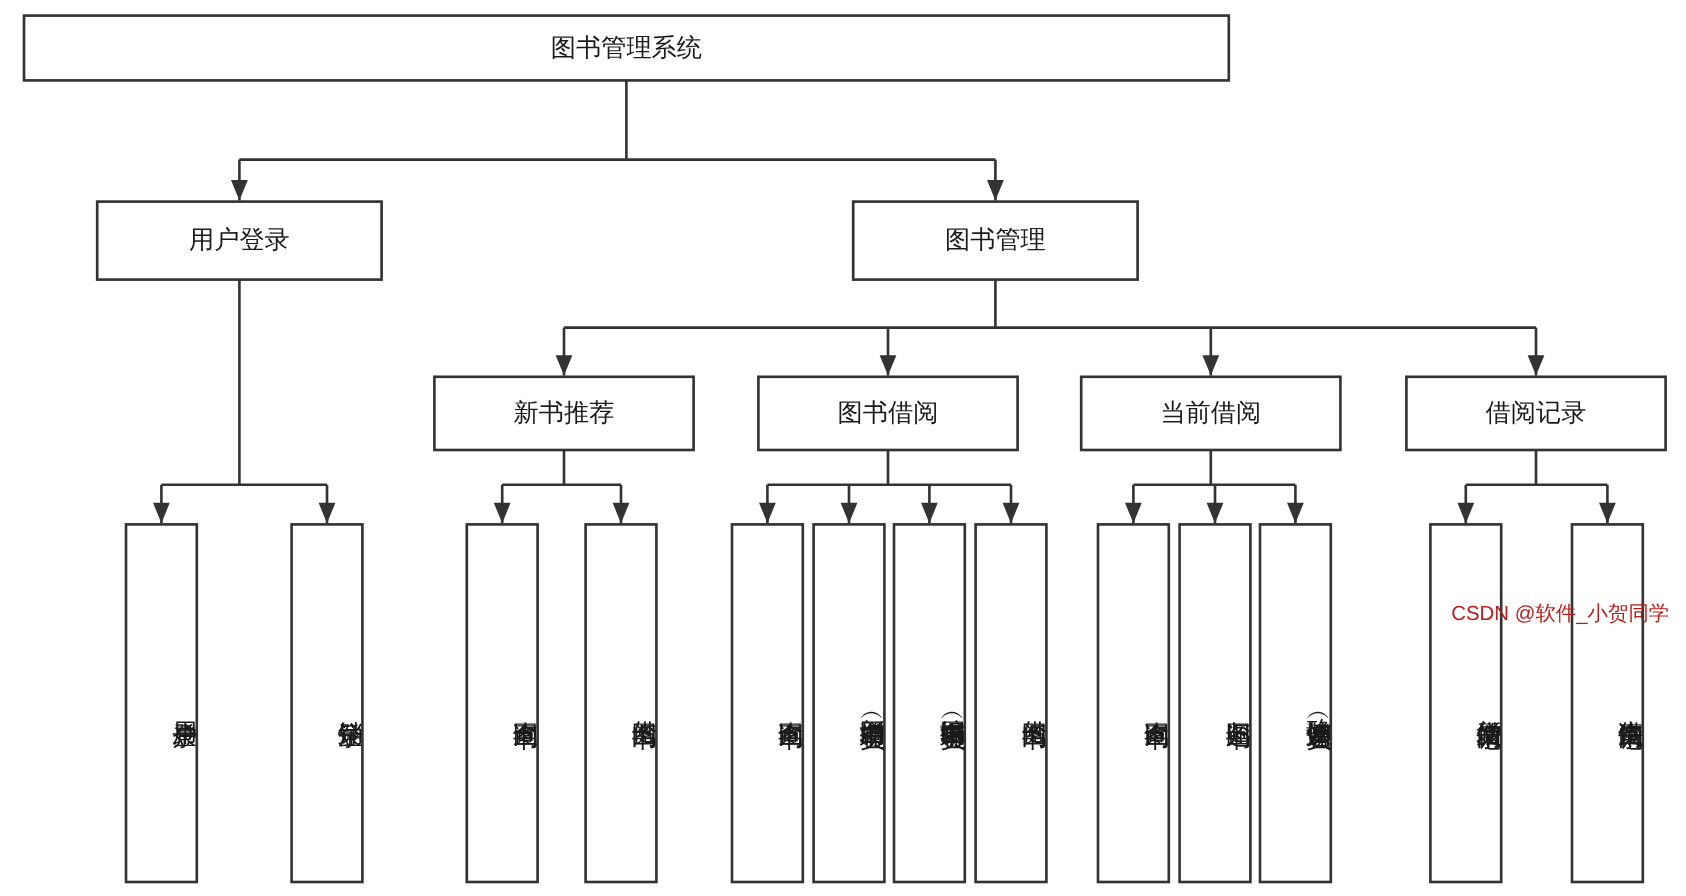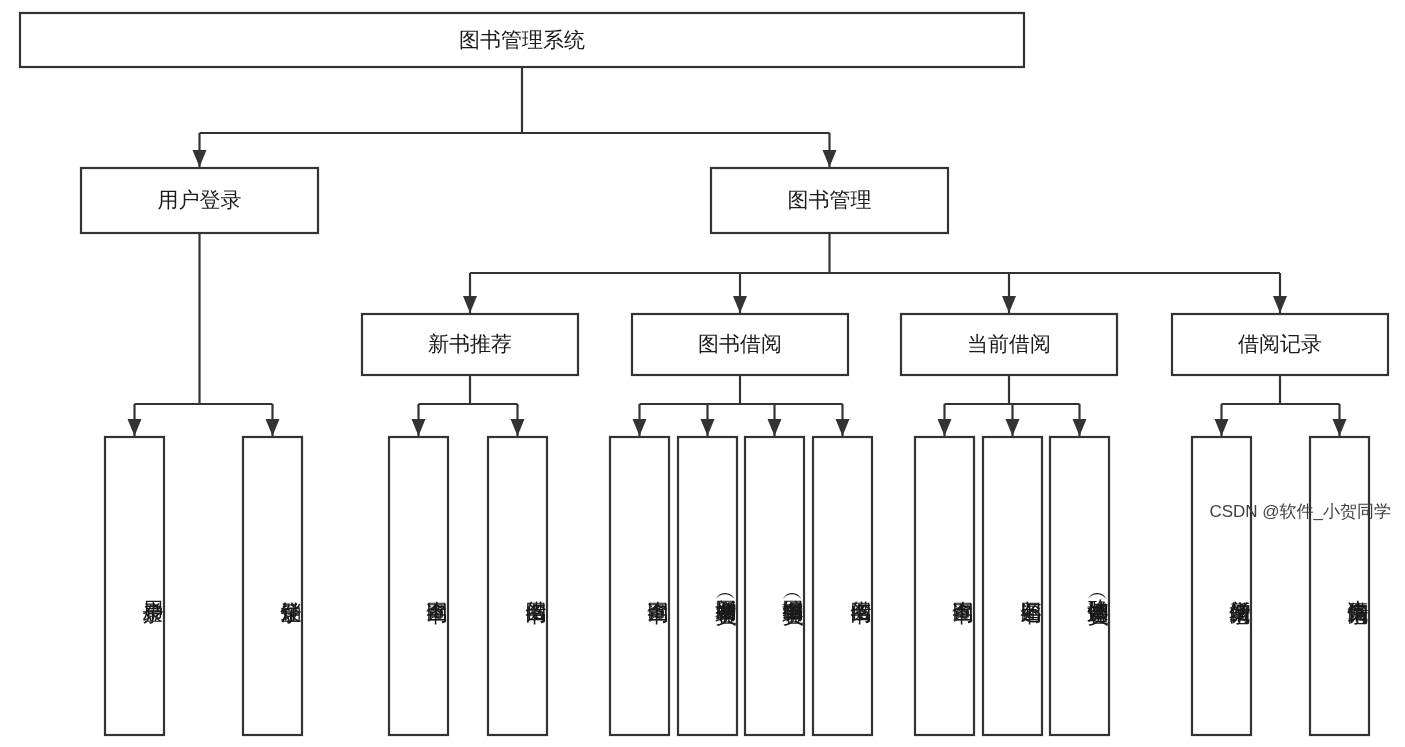--- a/index.html
+++ b/index.html
@@ -61,21 +61,21 @@
     justify-content: center;
     pointer-events: none;
     white-space: nowrap;
   }
   .watermark {
     position: absolute;
     right: 14px;
     bottom: 6px;
     font-family: "Liberation Sans", "DejaVu Sans", sans-serif;
     font-size: 17px;
-    color: #404040;
+    color: #b91c1c;
     white-space: nowrap;
   }
 </style>
 </head>
 <body>
 
 <div id="diagram-root">
 
   <svg id="flowchart" viewBox="0 0 1405 747">
     <g id="connector-layer">

